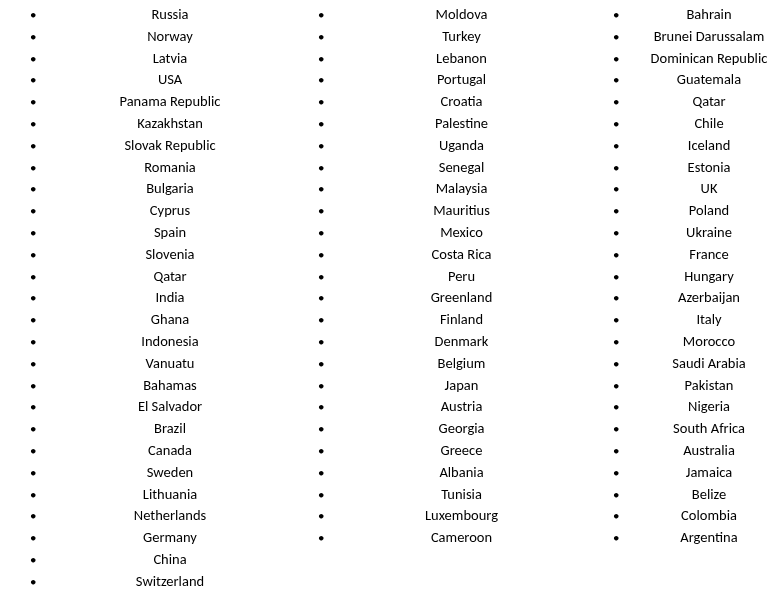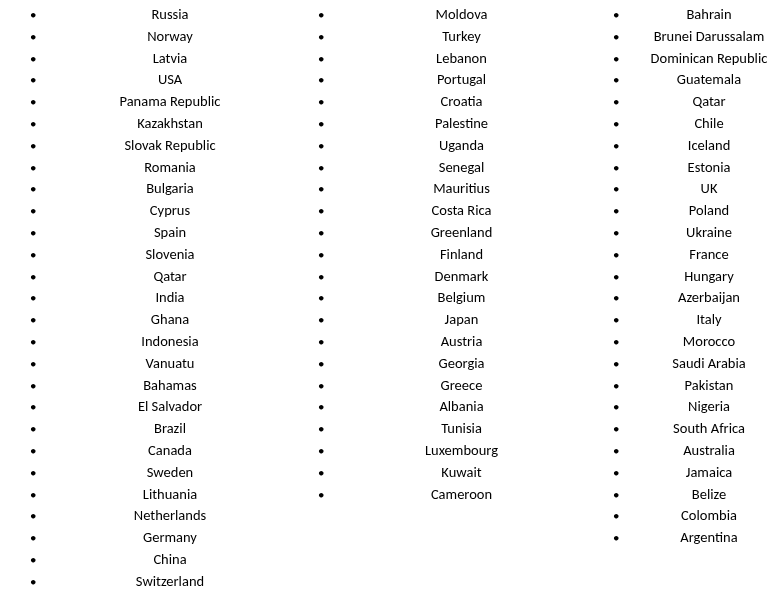--- a/index.html
+++ b/index.html
@@ -87,34 +87,36 @@
   <div class="column">
     <ul>
         <li>Moldova</li>
         <li>Turkey</li>
         <li>Lebanon</li>
         <li>Portugal</li>
         <li>Croatia</li>
         <li>Palestine</li>
         <li>Uganda</li>
         <li>Senegal</li>
+        <li>Malaysia</li>
         <li>Mauritius</li>
+        <li>Mexico</li>
         <li>Costa Rica</li>
+        <li>Peru</li>
         <li>Greenland</li>
         <li>Finland</li>
         <li>Denmark</li>
         <li>Belgium</li>
         <li>Japan</li>
         <li>Austria</li>
         <li>Georgia</li>
         <li>Greece</li>
         <li>Albania</li>
         <li>Tunisia</li>
         <li>Luxembourg</li>
-        <li>Kuwait</li>
         <li>Cameroon</li>
       </ul>
   </div>
   <div class="column">
     <ul>
         <li>Bahrain</li>
         <li>Brunei Darussalam</li>
         <li>Dominican Republic</li>
         <li>Guatemala</li>
         <li>Qatar</li>

